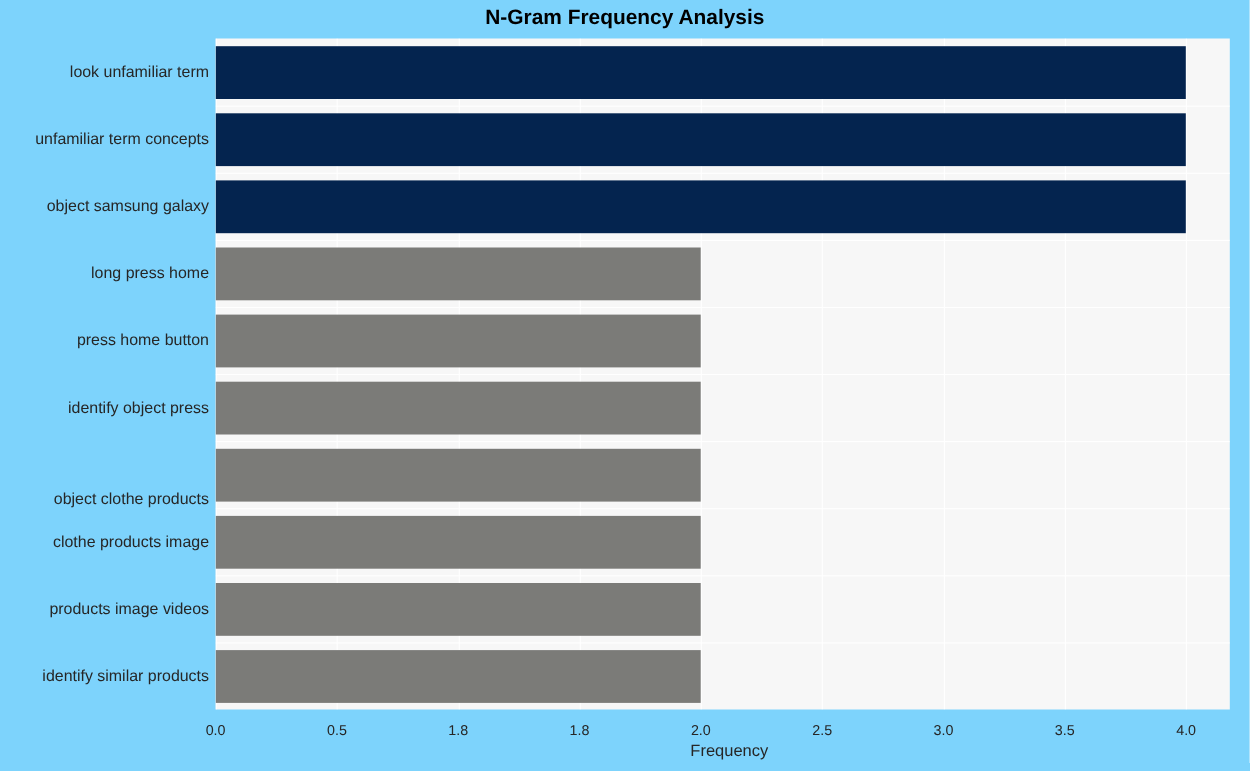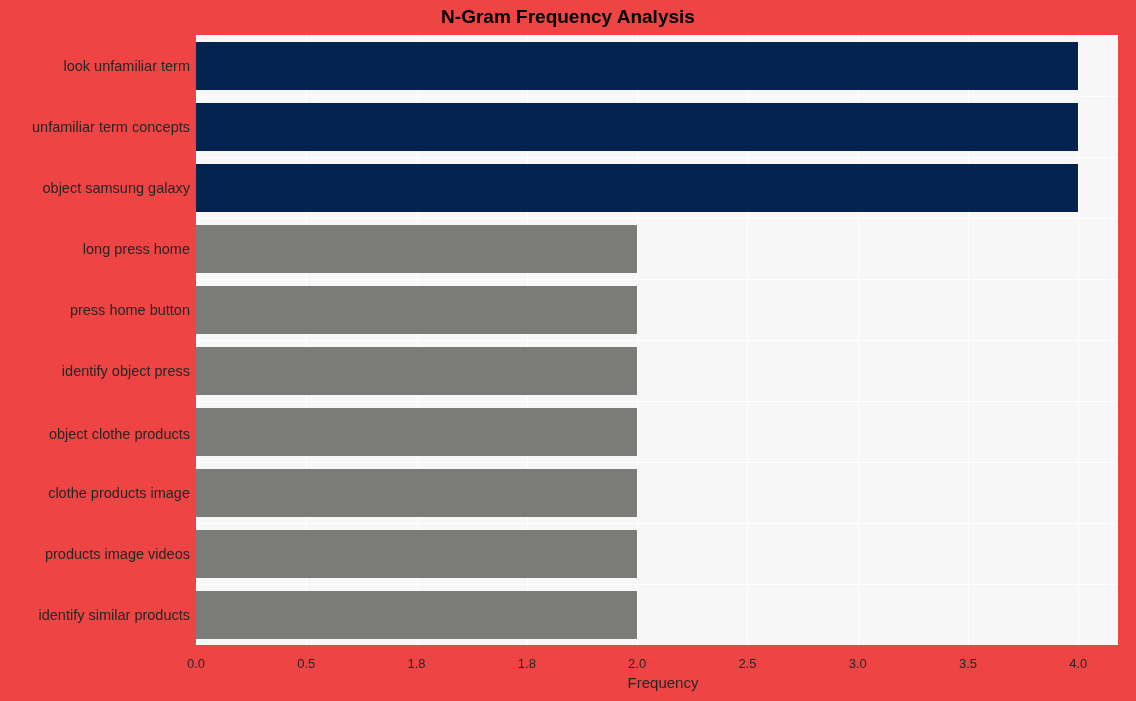--- a/index.html
+++ b/index.html
@@ -12,21 +12,21 @@
     height: 701px;
     font-family: "Liberation Sans", sans-serif;
     overflow: hidden;
     position: relative;
   }
   #chart-root {
     position: absolute;
     left: 0; top: 0;
     width: 1136px;
     height: 701px;
-    background: #ef4444;
+    background: #7dd3fc;
   }
   
   .chart-title {
     position: absolute;
     left: 0;
     top: 6px;
     width: 1136px;
     text-align: center;
     font-size: 19px;
     font-weight: bold;
@@ -148,21 +148,21 @@
       <div class="bar" title="identify similar products: 2" style="width: 441.148px; top: 556px; background: rgb(123, 123, 120);"></div>
     </div>
 
   <div class="ylabels" id="ylabels">
       <div class="ylabel" style="top: 23px;">look unfamiliar term</div>
       <div class="ylabel" style="top: 84px;">unfamiliar term concepts</div>
       <div class="ylabel" style="top: 145px;">object samsung galaxy</div>
       <div class="ylabel" style="top: 206px;">long press home</div>
       <div class="ylabel" style="top: 267px;">press home button</div>
       <div class="ylabel" style="top: 328px;">identify object press</div>
-      <div class="ylabel" style="top: 391px;">object clothe products</div>
+      <div class="ylabel" style="top: 411px;">object clothe products</div>
       <div class="ylabel" style="top: 450px;">clothe products image</div>
       <div class="ylabel" style="top: 511px; padding-left: 24px;">products image videos</div>
       <div class="ylabel" style="top: 572px;">identify similar products</div>
     </div>
 
   <div class="xticks" id="xticks">
       <div class="xtick" style="left: 0px;">0.0</div>
       <div class="xtick" style="left: 110.287px;">0.5</div>
       <div class="xtick" style="left: 220.574px;">1.8</div>
       <div class="xtick" style="left: 330.861px;">1.8</div>

